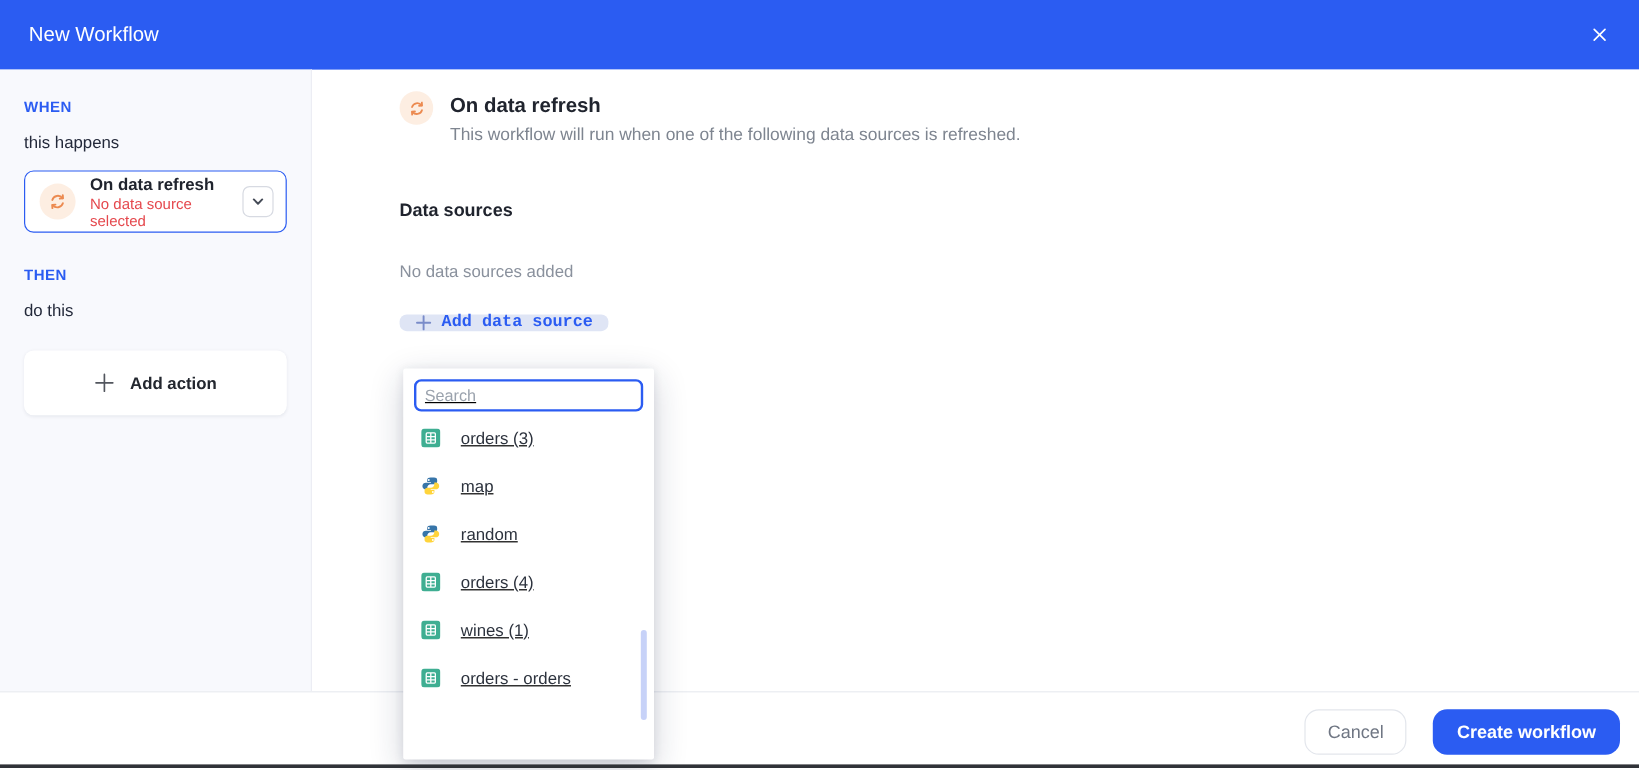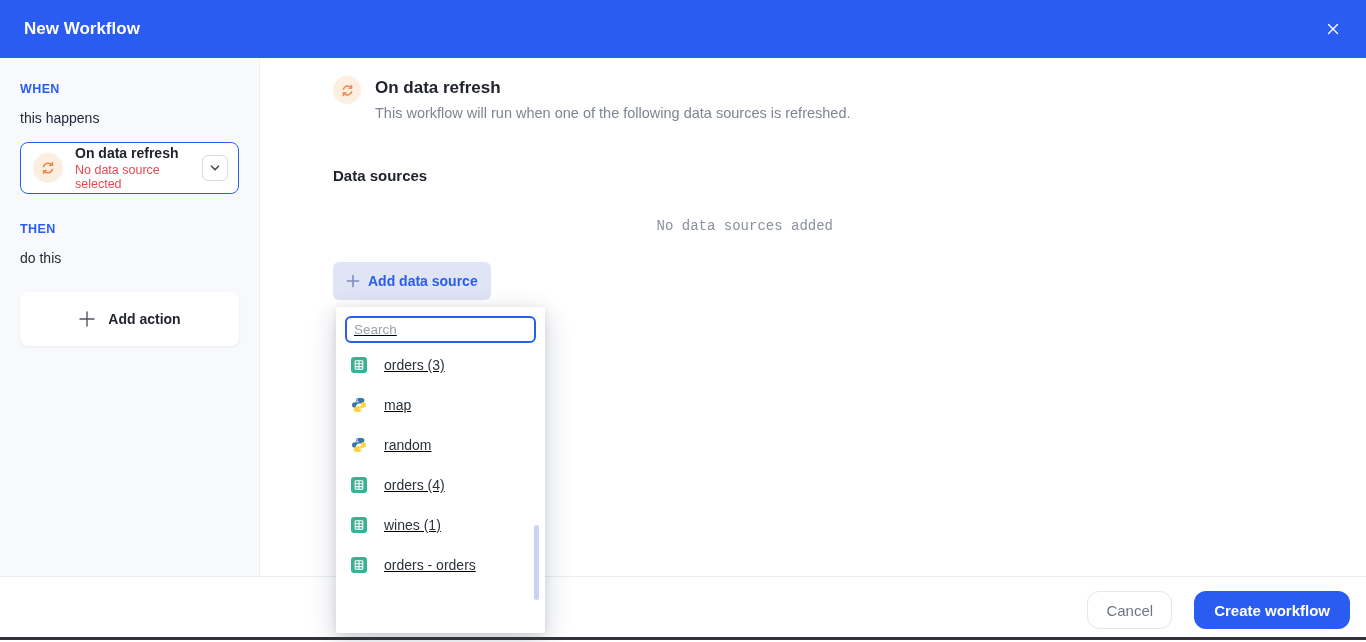--- a/index.html
+++ b/index.html
@@ -15,21 +15,21 @@
     --border:#e9ebf1;
   }
   *{margin:0;padding:0;box-sizing:border-box;}
   html,body{width:1366px;height:642px;overflow:hidden;}
   body{font-family:"Liberation Sans", sans-serif;background:#fff;}
   .modal{position:relative;width:1366px;height:642px;background:#fff;overflow:hidden;}
 
   
   .hdr{position:absolute;left:0;top:0;width:100%;height:58px;background:var(--blue);
        display:flex;align-items:center;padding:0 24px;}
-  .hdr-title{color:#fff;font-size:17px;font-weight:bold;}
+  .hdr-title{color:#fff;font-size:17px;font-weight:normal;}
   .hdr-close{position:absolute;right:20px;top:50%;transform:translateY(-50%);
        width:26px;height:26px;display:flex;align-items:center;justify-content:center;cursor:pointer;}
 
   
   .sidebar{position:absolute;left:0;top:58px;width:260px;height:518px;background:var(--sidebar-bg);
        border-right:1px solid #ecedf4;padding:24px 20px 0 20px;}
   .step-label{color:var(--blue);font-size:12.5px;font-weight:bold;letter-spacing:.4px;}
   .step-caption{margin-top:14px;color:#23293a;font-size:14px;font-weight:500;}
   .trigger-card{margin-top:16px;height:52px;background:#fff;border:1.5px solid var(--blue);
        border-radius:8px;display:flex;align-items:center;padding:0 10px 0 12px;gap:12px;cursor:pointer;}
@@ -48,24 +48,24 @@
 
   
   .main{position:absolute;left:300px;top:58px;width:1066px;height:518px;background:#fff;
        padding:18px 0 0 33px;}
   .trig-head{display:flex;gap:14px;}
   .icon-circle.sm{width:28px;height:28px;}
   .trig-head-texts{display:flex;flex-direction:column;}
   .trig-head-title{font-size:17px;font-weight:bold;color:var(--dark);line-height:24px;}
   .trig-head-desc{margin-top:5px;font-size:14.5px;color:var(--gray);}
   .section-title{margin-top:46px;font-size:15px;font-weight:bold;color:var(--dark);}
-  .empty-msg{margin-top:34px;width:500px;text-align:right;font-size:14px;color:#8a919d;font-family:Liberation Mono, monospace;}
-  .add-ds-btn{margin-top:28px;height:38px;display:inline-flex;align-items:center;gap:8px;
+  .empty-msg{margin-top:34px;width:500px;text-align:left;font-size:14px;color:#8a919d;}
+  .add-ds-btn{margin-top:28px;height:14px;display:inline-flex;align-items:center;gap:8px;
        padding:0 13px;border:none;border-radius:6px;background:#dfe5f5;color:var(--blue);
-       font-size:14px;font-weight:600;font-family:Liberation Sans, sans-serif;cursor:pointer;}
+       font-size:14px;font-weight:600;font-family:Liberation Mono, monospace;cursor:pointer;}
 
   
   .dropdown{position:absolute;left:336px;top:307px;width:209px;height:326px;background:#fff;
        border-radius:2px;box-shadow:0 8px 28px rgba(25,35,70,.20), 0 2px 8px rgba(25,35,70,.10);
        z-index:20;overflow:hidden;text-decoration:underline;}
   .dd-search{display:block;margin:9px 9px 2px 9px;width:calc(100% - 18px);height:27px;
        border:2px solid var(--blue);border-radius:6px;padding:0 7px;font-size:13.5px;
        font-family:inherit;color:var(--mid);outline:none;}
   .dd-search::placeholder{color:var(--lightgray);}
   .dd-list{}

